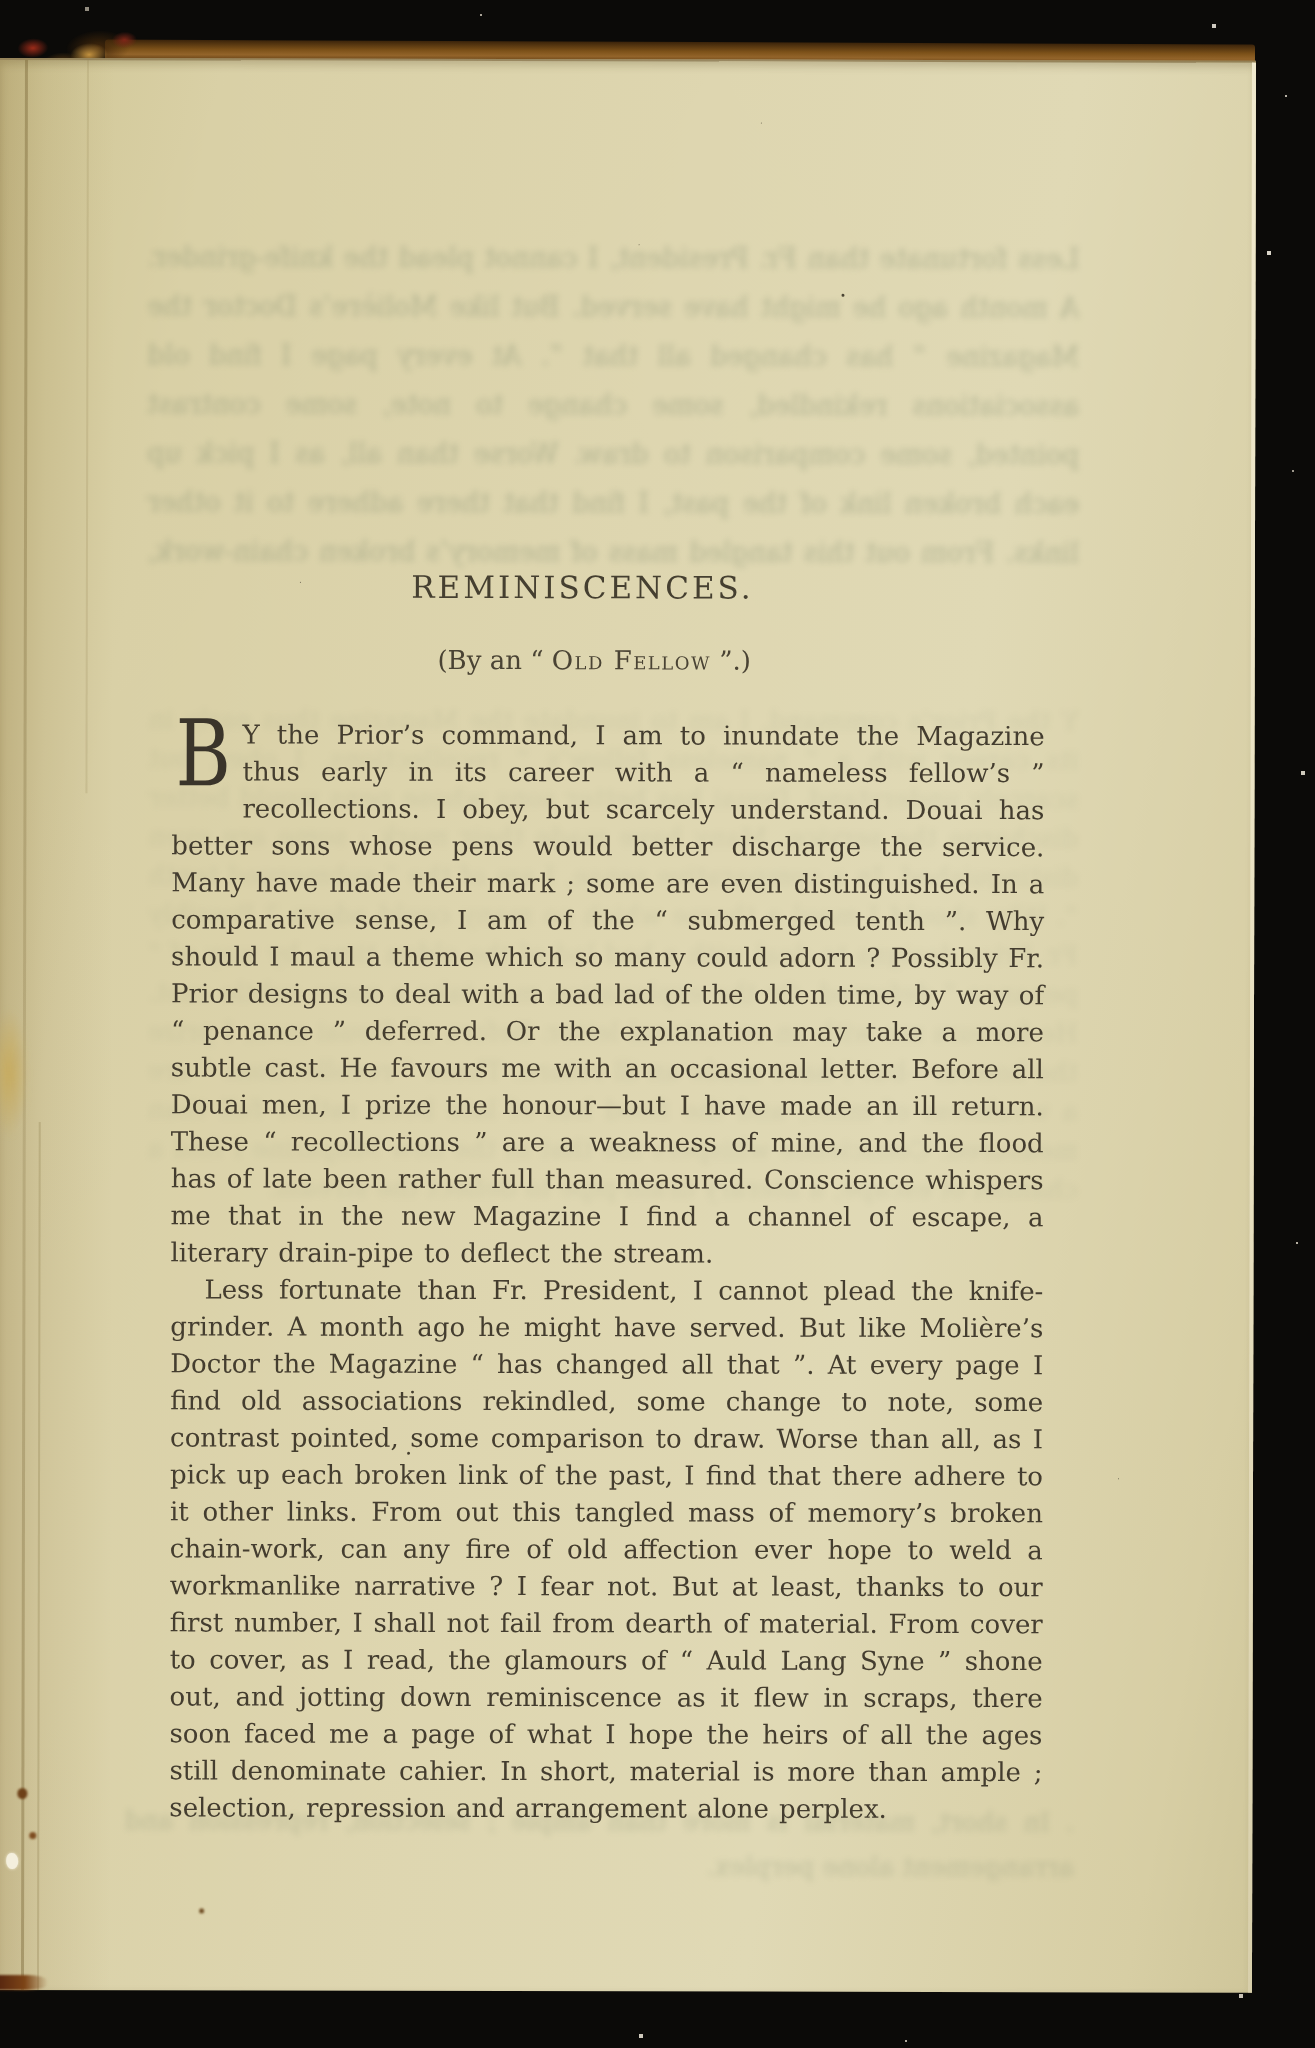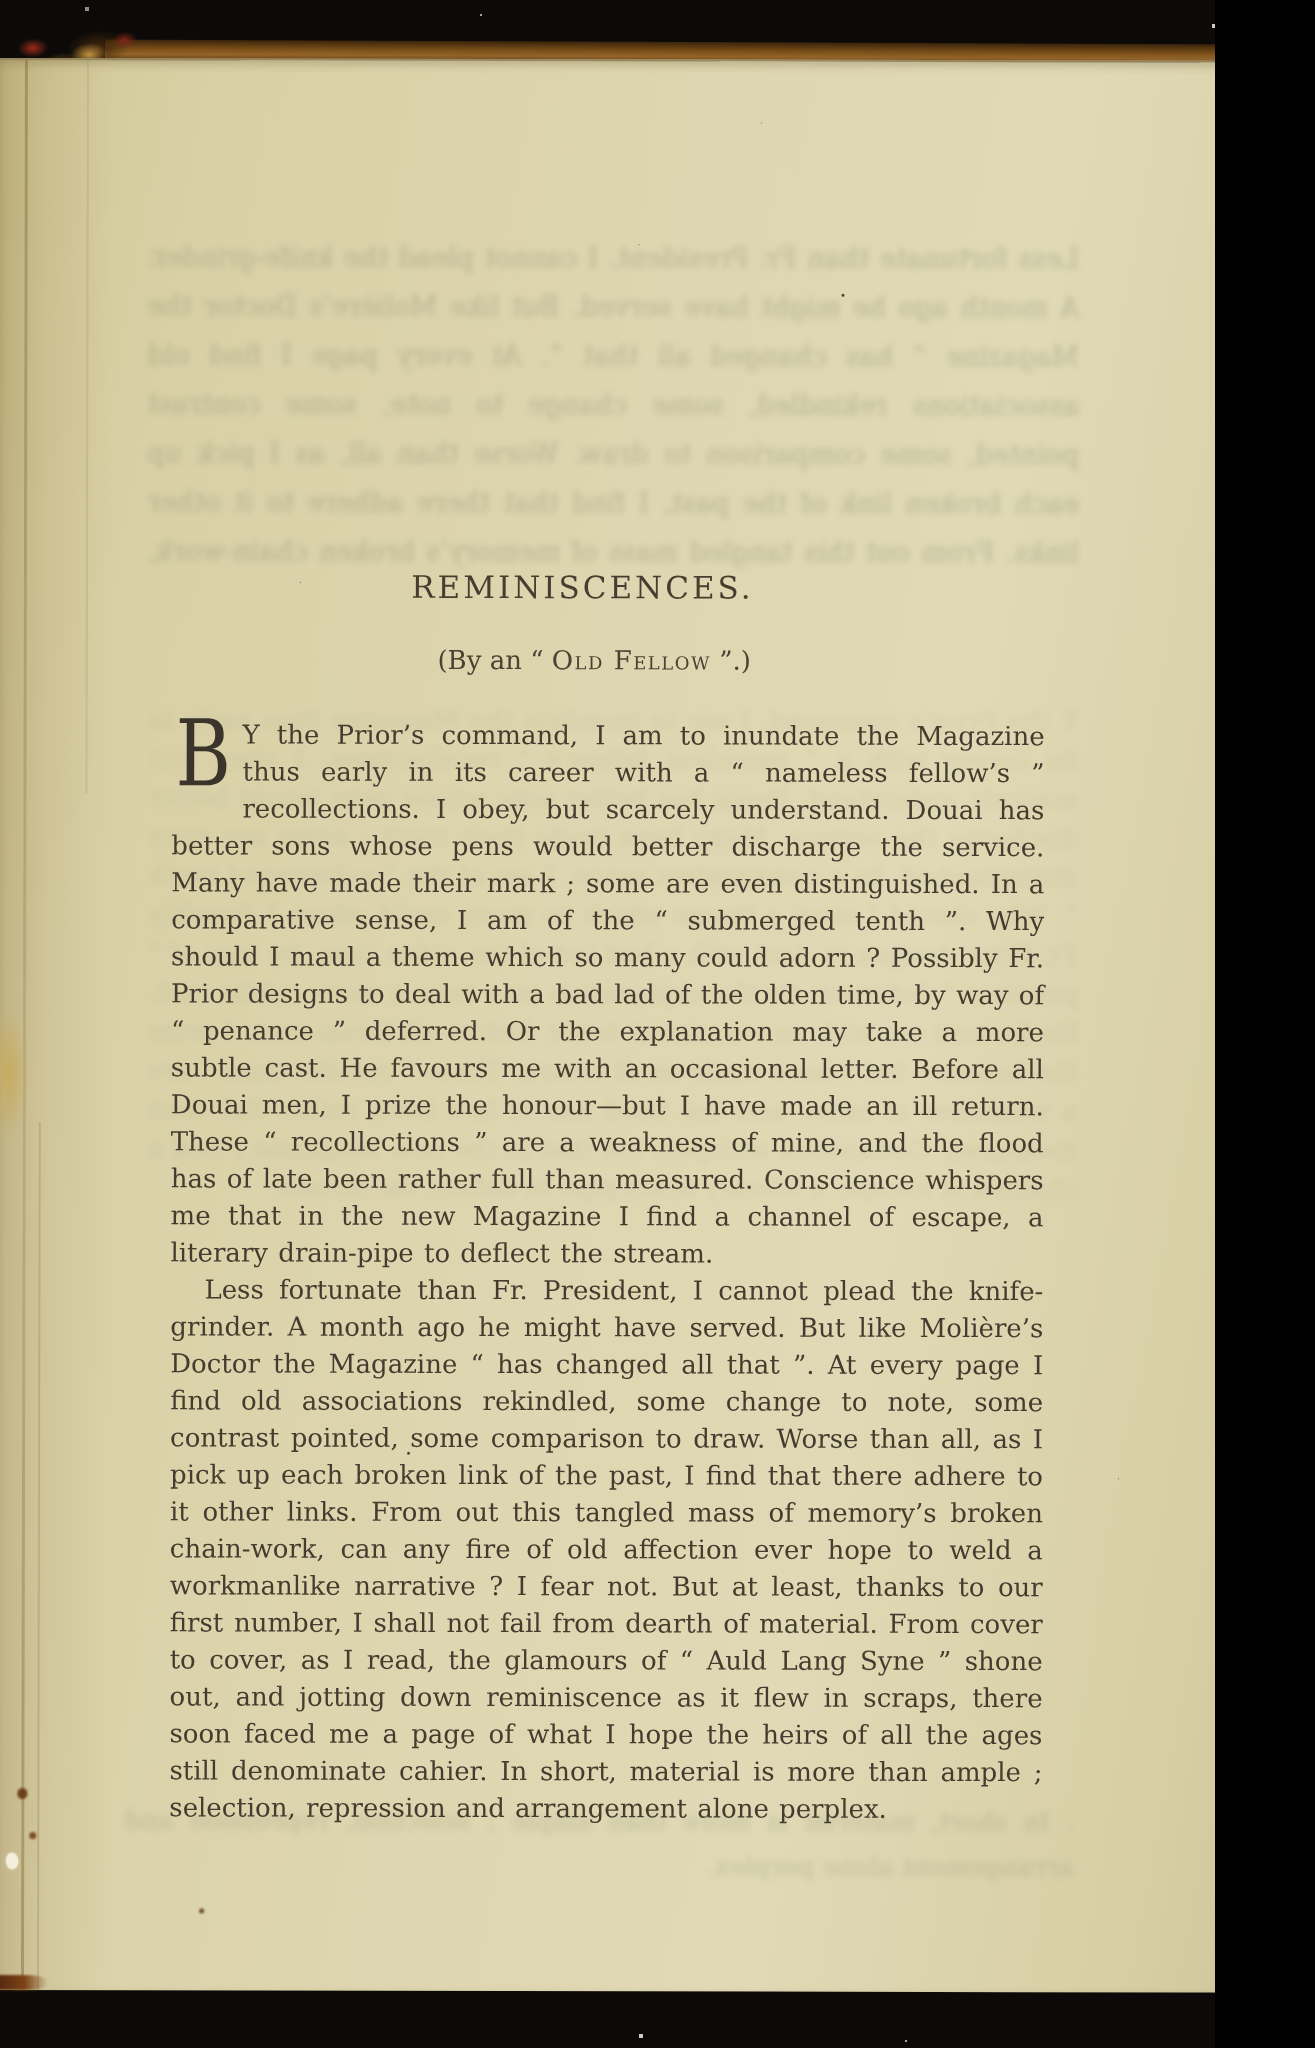--- a/index.html
+++ b/index.html
@@ -1,17 +1,17 @@
 <!DOCTYPE html>
 <html><head>
 <meta charset="utf-8">
 <style>
   html,body{margin:0;padding:0;background:#000;}
   .stage{
-    position:relative;width:1215px;height:2048px;overflow:hidden;
+    position:relative;width:1315px;height:2048px;overflow:hidden;
     background:#0b0a08;
     font-family:"DejaVu Serif","Liberation Serif",serif;
   }
   
   .dust{position:absolute;left:0;top:0;width:2px;height:2px;background:transparent;
     box-shadow:1213px 25px 0 1px #cfcac0, 1285px 95px 0 0 #b8b2a6, 1268px 252px 0 1px #d8d3c7,
       1292px 470px 0 0 #9e988c, 1302px 772px 0 1px #cfcabd, 1296px 1242px 0 0 #b5afa2,
       1240px 1995px 0 1px #c8c2b5, 905px 2040px 0 0 #b0aa9e, 640px 2035px 0 1px #cfc9bc,
       480px 14px 0 0 #a9a396, 86px 8px 0 1px #938d80, 1185px 1620px 0 0 #a39d90;}
   

